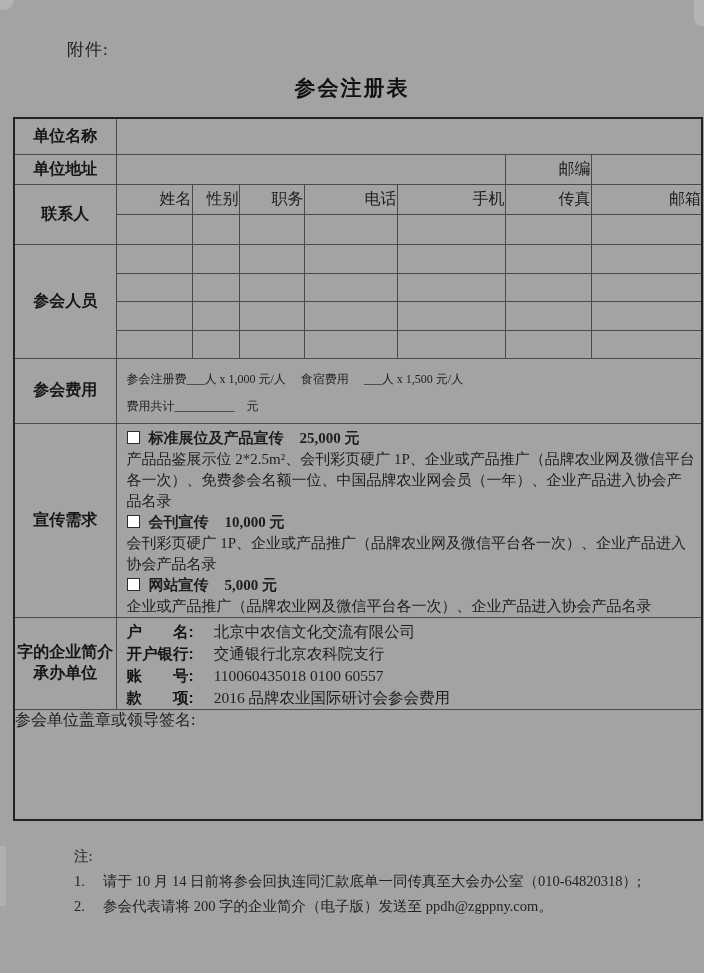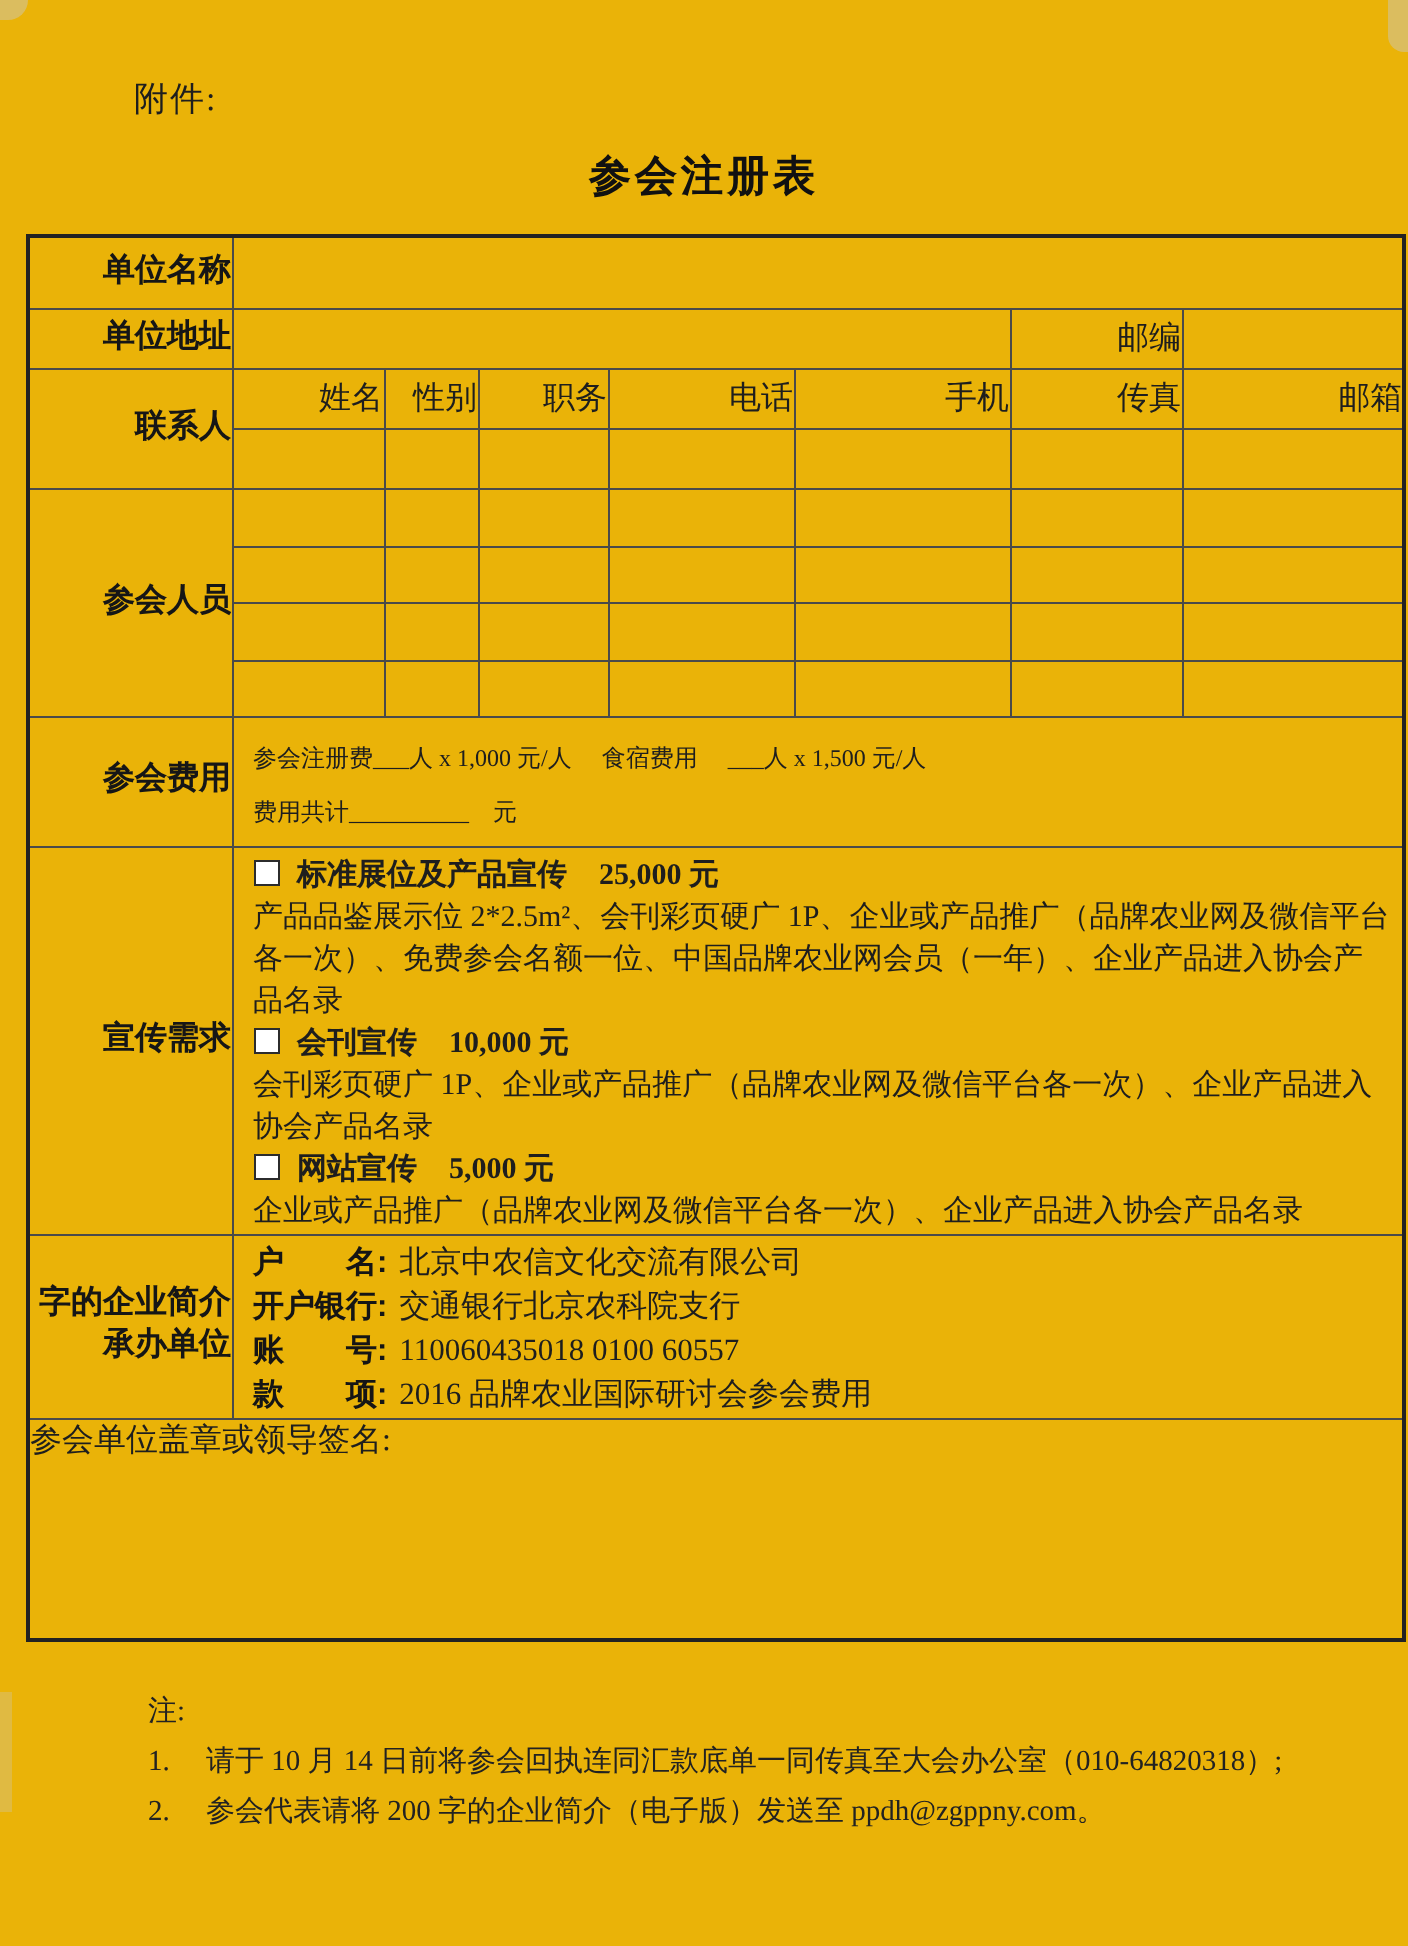--- a/index.html
+++ b/index.html
@@ -1,17 +1,17 @@
 <!DOCTYPE html>
 <html lang="zh"><head>
 <meta charset="utf-8">
 <style>
   html,body{margin:0;padding:0;background:#e9e9e9;}
   .page{
-    position:relative;width:704px;height:973px;background:#eab308;
+    position:relative;width:704px;height:973px;background:#a3a3a3;
     font-family:"Liberation Serif","DejaVu Serif",serif;color:#1e1e1e;
     overflow:hidden;margin:0 auto;
   }
   .artifact{position:absolute;background:#c9c9c9;opacity:.45;pointer-events:none;}
   .art-tl{left:0;top:0;width:14px;height:10px;border-bottom-right-radius:10px;}
   .art-tr{right:0;top:0;width:10px;height:26px;border-bottom-left-radius:8px;}
   .art-bl{left:0;top:846px;width:6px;height:60px;opacity:.3;}
   .attachment{position:absolute;left:67px;top:38px;font-size:17px;letter-spacing:1px;}
   .title{
     position:absolute;left:0;top:74px;width:100%;margin:0;text-align:center;
@@ -19,37 +19,37 @@
     font-family:"Liberation Sans","DejaVu Sans",sans-serif;color:#111;
   }
   table.form{
     position:absolute;left:13px;top:117px;width:688px;
     border-collapse:collapse;table-layout:fixed;
     border:2px solid #222;
   }
   table.form td{border:1px solid #4a4a4a;padding:0;font-size:16px;overflow:hidden;}
   td.lbl{
     font-family:"Liberation Sans","DejaVu Sans",sans-serif;font-weight:bold;
-    text-align:right;vertical-align:middle;font-size:16px;color:#161616;
+    text-align:center;vertical-align:middle;font-size:16px;color:#161616;
     line-height:1.3;
   }
   td.sec{border-bottom-width:2px;border-bottom-color:#333;}
   td.hdrc{text-align:right;vertical-align:middle;font-size:15.5px;}
   td.content{vertical-align:top;}
   .fee-box{padding:7px 8px 0 10px;line-height:27px;font-size:12px;}
   .pub-box{padding:4px 6px 0 10px;line-height:21px;font-size:15px;}
   .pub-title{white-space:nowrap;font-weight:bold;}
   .pub-price{margin-left:16px;}
   .cbx{
     display:inline-block;width:11px;height:11px;border:1.5px solid #2c2c2c;
     margin-right:9px;vertical-align:-1px;background:#fff;
   }
   .rem-box{padding:3px 8px 0 10px;line-height:22px;font-size:15.5px;}
   .rk{font-weight:bold;font-family:"Liberation Sans","DejaVu Sans",sans-serif;color:#151515;}
-  .rv{margin-left:6px;}
+  .rv{margin-left:20px;}
   td.sig{vertical-align:top;padding:6px 0 0 8px;font-size:15.5px;}
   .notes{position:absolute;left:74px;top:844px;font-size:14.5px;line-height:25px;color:#222;}
   .note-item{display:flex;}
   .note-num{width:29px;flex:0 0 29px;}
   .note-text{flex:1;}
 </style>
 </head>
 <body>
 
 <div class="page">

